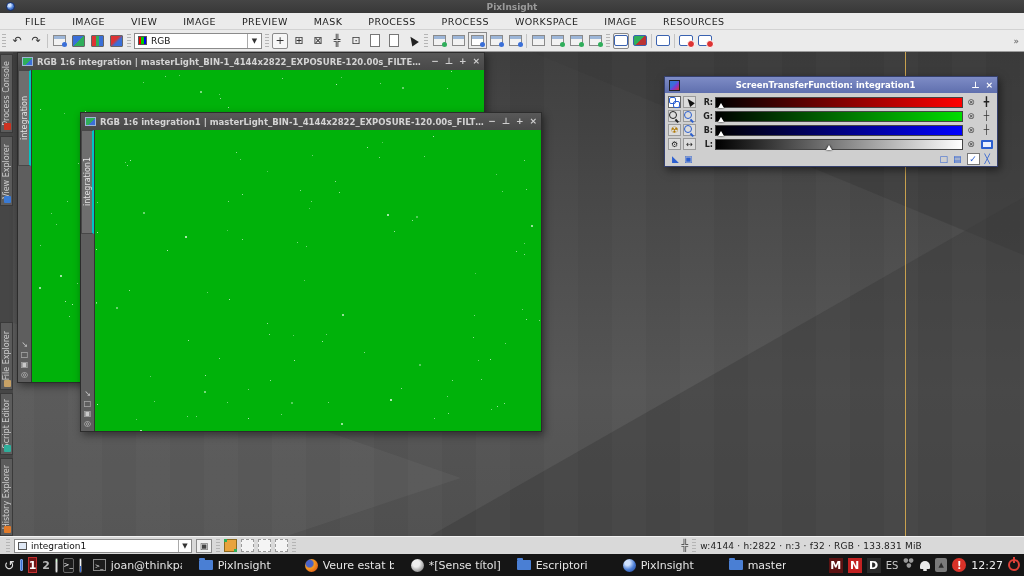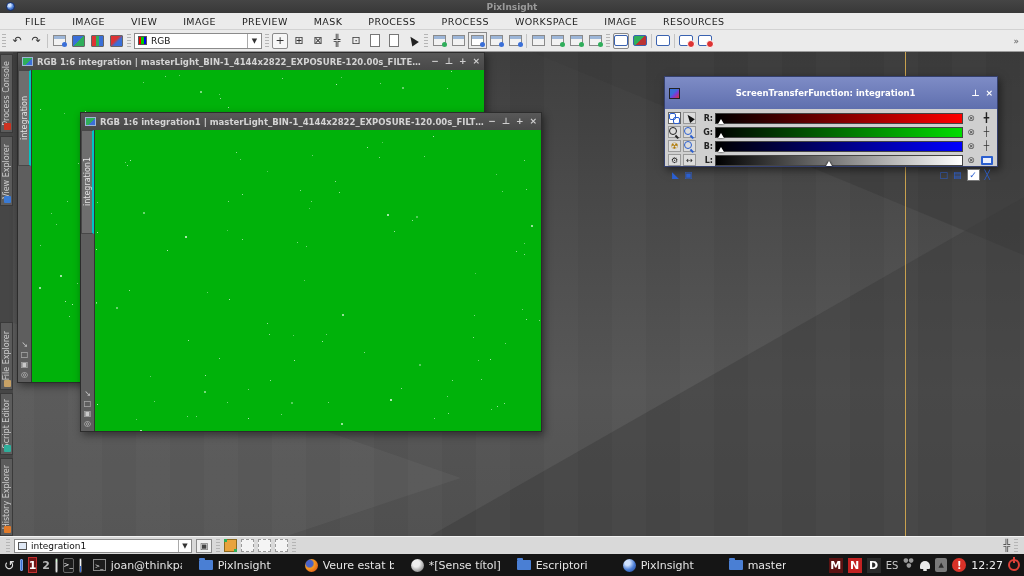--- a/index.html
+++ b/index.html
@@ -100,21 +100,21 @@
     flex-direction:column; align-items:center; gap:1px; }
   .strip-icons span { font-size:8px; color:#c9c9c9; line-height:9px; }
   .img-content { flex:1; position:relative; overflow:hidden; border-left:1px solid #333; }
   .stars i { position:absolute; background:#eaffea; border-radius:50%; }
 
   
   #stf { position:absolute; left:664px; top:24px; width:334px; height:91px; z-index:6;
     border:1px solid #35406e; box-shadow:2px 3px 8px rgba(0,0,0,.5);
     background:#cfcfcf; display:flex; flex-direction:column; }
   #stf-titlebar { height:16px; background:linear-gradient(180deg,#7e8cc6,#5f6fae);
-    display:flex; align-items:center; padding:16px 4px; gap:4px; flex:0 0 auto; }
+    display:flex; align-items:center; padding:8px 4px; gap:4px; flex:0 0 auto; }
   .stf-ico { width:11px; height:11px; border:1px solid #222;
     background:linear-gradient(135deg,#3a6fd8 40%, #7a3ad8 60%, #d33 100%); }
   #stf-title { flex:1; text-align:center; font-size:8.5px; font-weight:bold; color:#fff;
     white-space:nowrap; overflow:hidden; }
   #stf-titlebar .win-controls span { color:#fff; }
   #stf-body { flex:1; padding:2px 3px 0 3px; display:flex; flex-direction:column; }
   .stf-row { display:flex; align-items:center; height:14px; gap:2px; }
   .stf-tools { width:30px; display:flex; gap:2px; flex:0 0 auto; }
   .stf-tool { width:13px; height:12px; border:1px solid #9a9a9a; background:#dcdcdc;
     display:flex; align-items:center; justify-content:center; font-size:8px; color:#222; }
@@ -718,20 +718,21 @@
     <span class="sq-btn">▣</span>
     <span class="grip"></span>
     <span class="thumb active"></span>
     <span class="thumb"></span>
     <span class="thumb"></span>
     <span class="thumb"></span>
     <span class="grip"></span>
     <span id="status-spacer"></span>
     <span class="status-move">╬</span>
     <span class="grip"></span>
+    <span id="status-info">w:4144 · h:2822 · n:3 · f32 · RGB · 133.831 MiB</span>
   </div>
 
   <div id="taskbar">
     <span class="tb-glyph">↺</span>
     <span class="pager"></span>
     <span class="ws active">1</span>
     <span class="ws">2</span>
     <span class="launcher notes"></span>
     <span class="launcher term">&gt;_</span>
     <span class="launcher files"></span>

